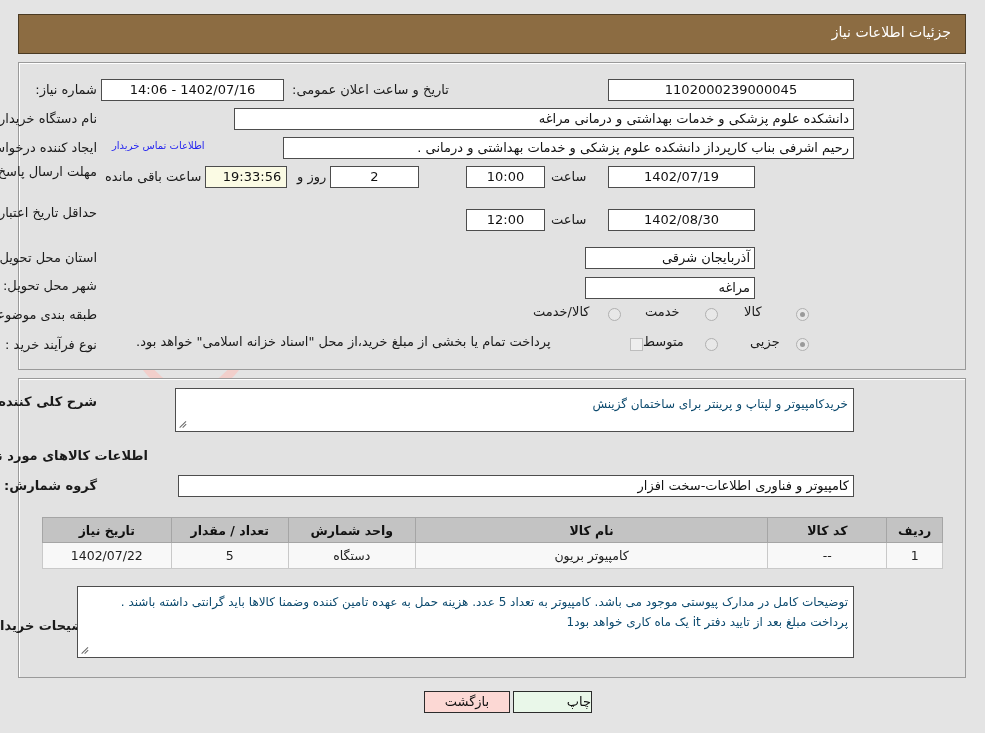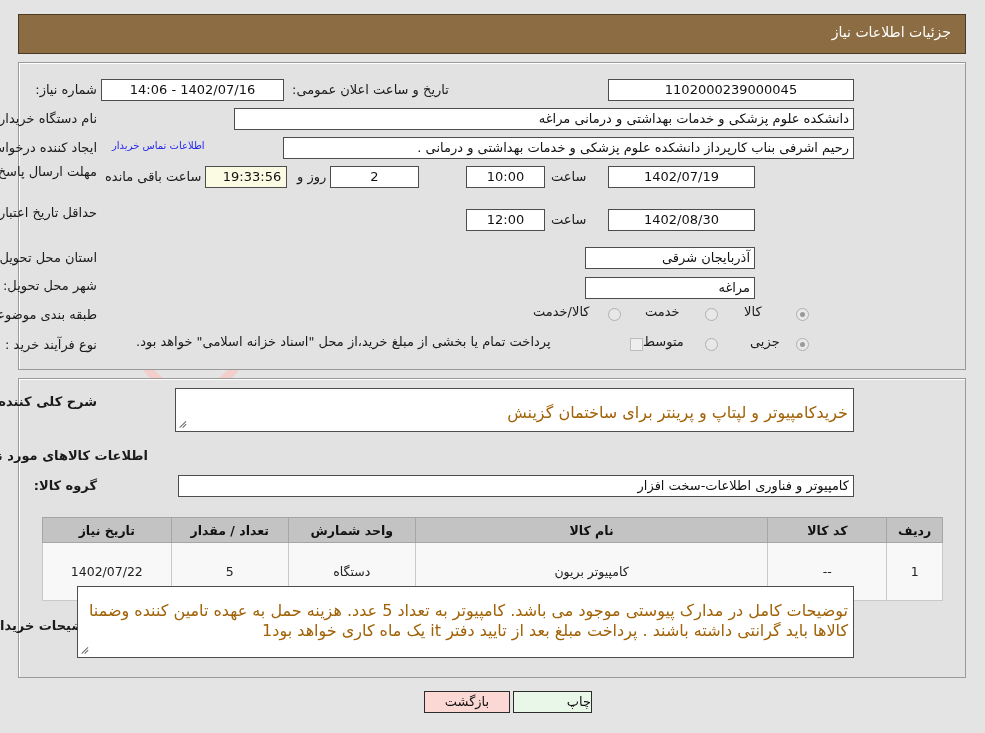--- a/index.html
+++ b/index.html
@@ -114,25 +114,25 @@
   }
   .fld.center { text-align: center; }
   .fld.right  { text-align: right; }
   .fld.timer  { background: #fbfbe4; text-align: center; }
 
   .textarea {
     position: absolute;
     background: #ffffff;
     border: 1px solid #4d4d4d;
     box-sizing: border-box;
-    font-size: 16px;
-    color: #a16207;
+    font-size: 12px;
+    color: #0c4a6e;
     font-family: "DejaVu Sans", sans-serif;
     line-height: 20px;
-    padding: 14px 5px;
+    padding: 5px 5px;
     text-align: right;
     z-index: 12;
     overflow: hidden;
   }
   .resize-grip {
     position: absolute;
     right: auto;
     left: 3px;
     bottom: 2px;
     width: 10px;
@@ -224,21 +224,21 @@
     height: 24px;
     padding: 0 4px;
     text-align: center;
   }
   .goods-table td {
     background: #f8f8f8;
     border: 1px solid #c9c9c9;
     font-size: 12.5px;
     color: #222;
     height: 25px;
-    padding: 16px 4px;
+    padding: 0 4px;
     text-align: center;
   }
 
   
   .btn {
     position: absolute;
     height: 22px;
     border: 1px solid #2b2b2b;
     box-sizing: border-box;
     font-size: 13px;
@@ -327,21 +327,21 @@
   <div class="lbl" style="left:136px; top:334px;">پرداخت تمام یا بخشی از مبلغ خرید،از محل "اسناد خزانه اسلامی" خواهد بود.</div>
 
   <div class="panel" id="panel-details"></div>
 
   <div class="lbl b" style="right:888px; top:394px;">شرح کلی کننده:</div>
   <div class="textarea" style="left:175px; top:388px; width:679px; height:44px;">خریدکامپیوتر و لپتاپ و پرینتر برای ساختمان گزینش</div>
   <div class="resize-grip" style="left:179px; top:419px;"></div>
 
   <div class="lbl b" style="right:837px; top:448px;">اطلاعات کالاهای مورد نیاز</div>
 
-  <div class="lbl b" style="right:888px; top:478px;">گروه کالا:</div>
+  <div class="lbl b" style="right:888px; top:478px;">گروه شمارش:</div>
   <div class="fld right" style="left:178px; top:475px; width:676px; height:22px;">کامپیوتر و فناوری اطلاعات-سخت افزار</div>
 
   <table class="goods-table">
     <thead>
       <tr>
         <th style="width:48px;">ردیف</th>
         <th style="width:118px;">کد کالا</th>
         <th style="width:372px;margin-top:26px;">نام کالا</th>
         <th style="width:124px;">واحد شمارش</th>
         <th style="width:115px;">تعداد / مقدار</th>

